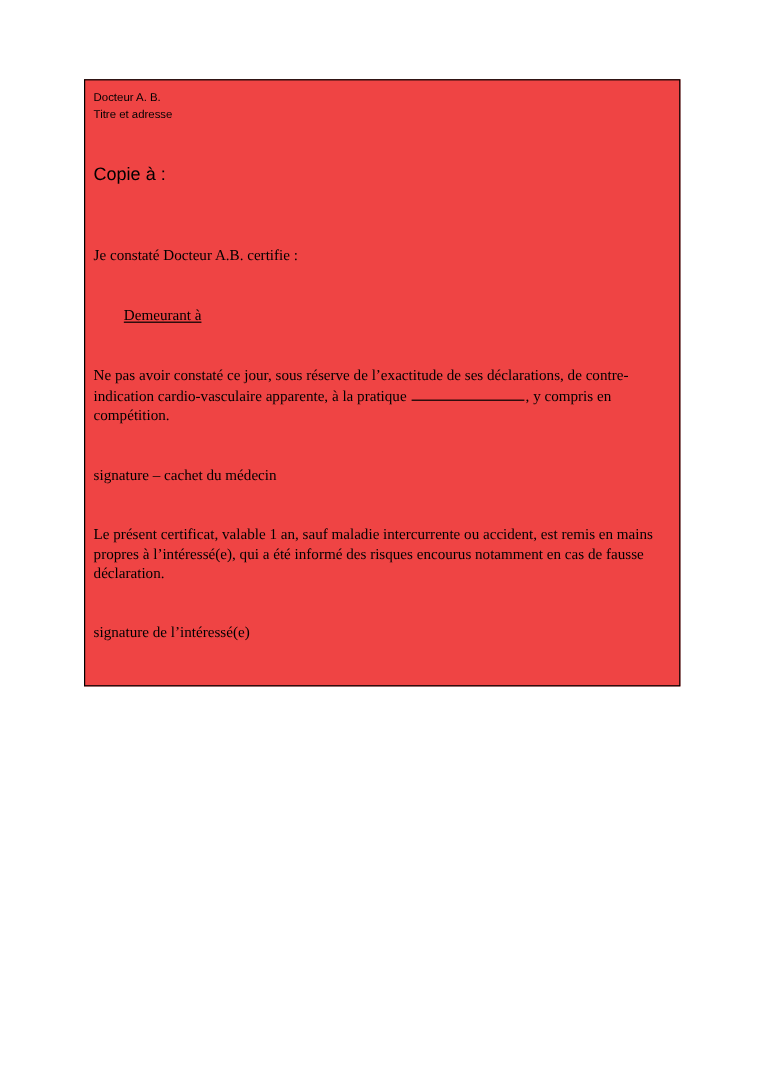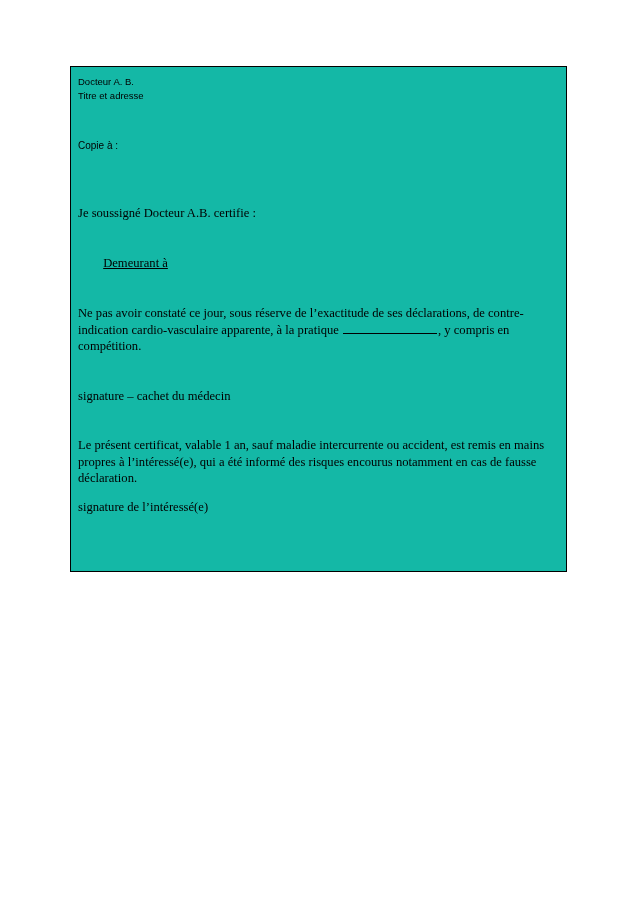--- a/index.html
+++ b/index.html
@@ -24,40 +24,40 @@
     background: #ffffff;
   }
   .doc-frame {
     position: absolute;
     left: 70px;
     top: 66px;
     width: 497px;
     height: 506px;
     border: 1px solid #000000;
     box-sizing: border-box;
-    background: #14b8a6;
+    background: #ef4444;
   }
   .doc-inner {
     position: absolute;
     left: 4px;
     top: 8px;
     right: 10px;
   }
   .header-block {
     font-family: "Liberation Sans", sans-serif;
     font-size: 9.5px;
     line-height: 14px;
     padding-left: 3px;
   }
   .header-line {
     white-space: pre;
   }
   .copie {
     font-family: "Liberation Sans", sans-serif;
-    font-size: 10px;
+    font-size: 15px;
     line-height: 14px;
     padding-left: 3px;
     margin-top: 36px;
   }
   .title {
     text-align: center;
     font-family: "Liberation Serif", serif;
     font-weight: bold;
     font-size: 15.5px;
     margin-top: 62px;
@@ -90,21 +90,21 @@
   .p-constate {
     margin-top: 17px;
   }
   .p-signature-medecin {
     margin-top: 33px;
   }
   .p-present {
     margin-top: 33px;
   }
   .p-signature-interesse {
-    margin-top: 12px;
+    margin-top: 32px;
   }
   .blank-line {
     text-decoration: none;
     border-bottom: 1px solid #000000;
     display: inline-block;
     width: 94px;
     height: 11px;
     margin: 0 1px;
     vertical-align: baseline;
   }
@@ -117,21 +117,21 @@
     <div class="doc-inner">
 
       <div class="header-block">
         <div class="header-line">Docteur A. B.</div>
         <div class="header-line">Titre et adresse</div>
       </div>
 
       <div class="copie">Copie à :</div>
 
 
-      <div class="body-text p-certifie">Je soussigné Docteur A.B. certifie :</div>
+      <div class="body-text p-certifie">Je constaté Docteur A.B. certifie :</div>
 
       <div class="body-text p-examine">
         <span class="p-demeurant">Demeurant à</span>
       </div>
 
       <div class="body-text p-constate">
         <span>Ne pas avoir constaté ce jour, sous réserve de l’exactitude de ses déclarations, de contre-indication cardio-vasculaire apparente, à la pratique </span><span class="blank-line"></span><span>, y compris en compétition.</span>
       </div>
 
       <div class="body-text p-signature-medecin">signature – cachet du médecin</div>

